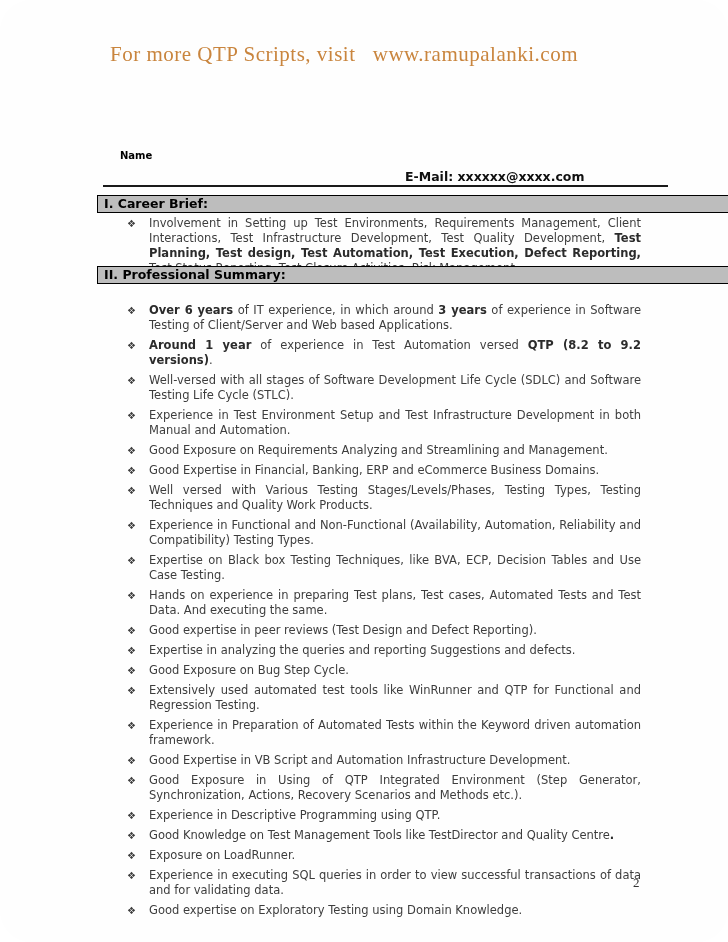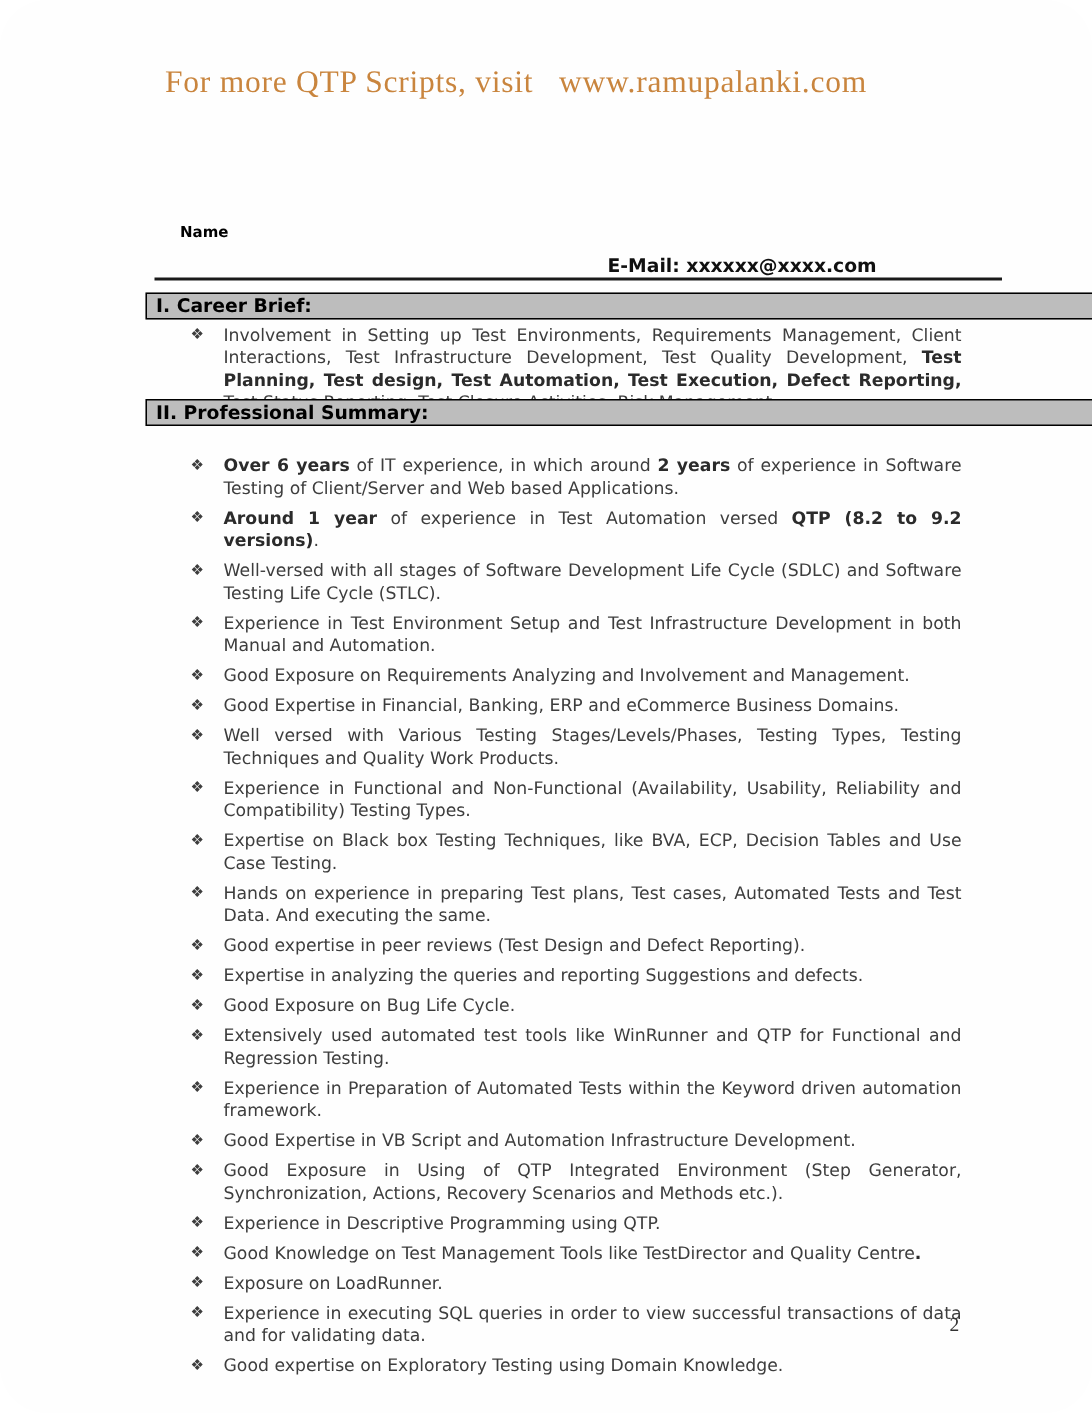--- a/index.html
+++ b/index.html
@@ -97,69 +97,69 @@
         <span class="b-text"><span>Involvement in Setting up Test Environments, Requirements Management, Client Interactions, Test Infrastructure Development, Test Quality Development, </span><span class="bold">Test Planning, Test design, Test Automation, Test Execution, Defect Reporting,</span><span> Test Status Reporting, Test Closure Activities, Risk Management.</span></span>
       </li>
     </ul>
 
   <div class="section-bar bar-summary">
     <span>II. Professional Summary:</span>
   </div>
   <ul class="bullets list-summary">
       <li>
         <span class="b-icon">❖</span>
-        <span class="b-text"><span class="bold">Over 6 years</span><span> of IT experience, in which around </span><span class="bold">2 years</span><span> of experience in Software Testing of Client/Server and Web based Applications.</span></span>
+        <span class="b-text"><span class="bold">Over 6 years</span><span> of IT experience, in which around </span><span class="bold">3 years</span><span> of experience in Software Testing of Client/Server and Web based Applications.</span></span>
       </li>
       <li>
         <span class="b-icon">❖</span>
         <span class="b-text"><span class="bold">Around 1 year</span><span> of experience in Test Automation versed </span><span class="bold">QTP (8.2 to 9.2 versions)</span><span>.</span></span>
       </li>
       <li>
         <span class="b-icon">❖</span>
         <span class="b-text"><span>Well-versed with all stages of Software Development Life Cycle (SDLC) and Software Testing Life Cycle (STLC).</span></span>
       </li>
       <li>
         <span class="b-icon">❖</span>
         <span class="b-text"><span>Experience in Test Environment Setup and Test Infrastructure Development in both Manual and Automation.</span></span>
       </li>
       <li>
         <span class="b-icon">❖</span>
-        <span class="b-text"><span>Good Exposure on Requirements Analyzing and Involvement and Management.</span></span>
+        <span class="b-text"><span>Good Exposure on Requirements Analyzing and Streamlining and Management.</span></span>
       </li>
       <li>
         <span class="b-icon">❖</span>
         <span class="b-text"><span>Good Expertise in Financial, Banking, ERP and eCommerce Business Domains.</span></span>
       </li>
       <li>
         <span class="b-icon">❖</span>
         <span class="b-text"><span>Well versed with Various Testing Stages/Levels/Phases, Testing Types, Testing Techniques and Quality Work Products.</span></span>
       </li>
       <li>
         <span class="b-icon">❖</span>
-        <span class="b-text"><span>Experience in Functional and Non-Functional (Availability, Usability, Reliability and Compatibility) Testing Types.</span></span>
+        <span class="b-text"><span>Experience in Functional and Non-Functional (Availability, Automation, Reliability and Compatibility) Testing Types.</span></span>
       </li>
       <li>
         <span class="b-icon">❖</span>
         <span class="b-text"><span>Expertise on Black box Testing Techniques, like BVA, ECP, Decision Tables and Use Case Testing.</span></span>
       </li>
       <li>
         <span class="b-icon">❖</span>
         <span class="b-text"><span>Hands on experience in preparing Test plans, Test cases, Automated Tests and Test Data. And executing the same.</span></span>
       </li>
       <li>
         <span class="b-icon">❖</span>
         <span class="b-text"><span>Good expertise in peer reviews (Test Design and Defect Reporting).</span></span>
       </li>
       <li>
         <span class="b-icon">❖</span>
         <span class="b-text"><span>Expertise in analyzing the queries and reporting Suggestions and defects.</span></span>
       </li>
       <li>
         <span class="b-icon">❖</span>
-        <span class="b-text"><span>Good Exposure on Bug Life Cycle.</span></span>
+        <span class="b-text"><span>Good Exposure on Bug Step Cycle.</span></span>
       </li>
       <li>
         <span class="b-icon">❖</span>
         <span class="b-text"><span>Extensively used automated test tools like WinRunner and QTP for Functional and Regression Testing.</span></span>
       </li>
       <li>
         <span class="b-icon">❖</span>
         <span class="b-text"><span>Experience in Preparation of Automated Tests within the Keyword driven automation framework.</span></span>
       </li>
       <li>

